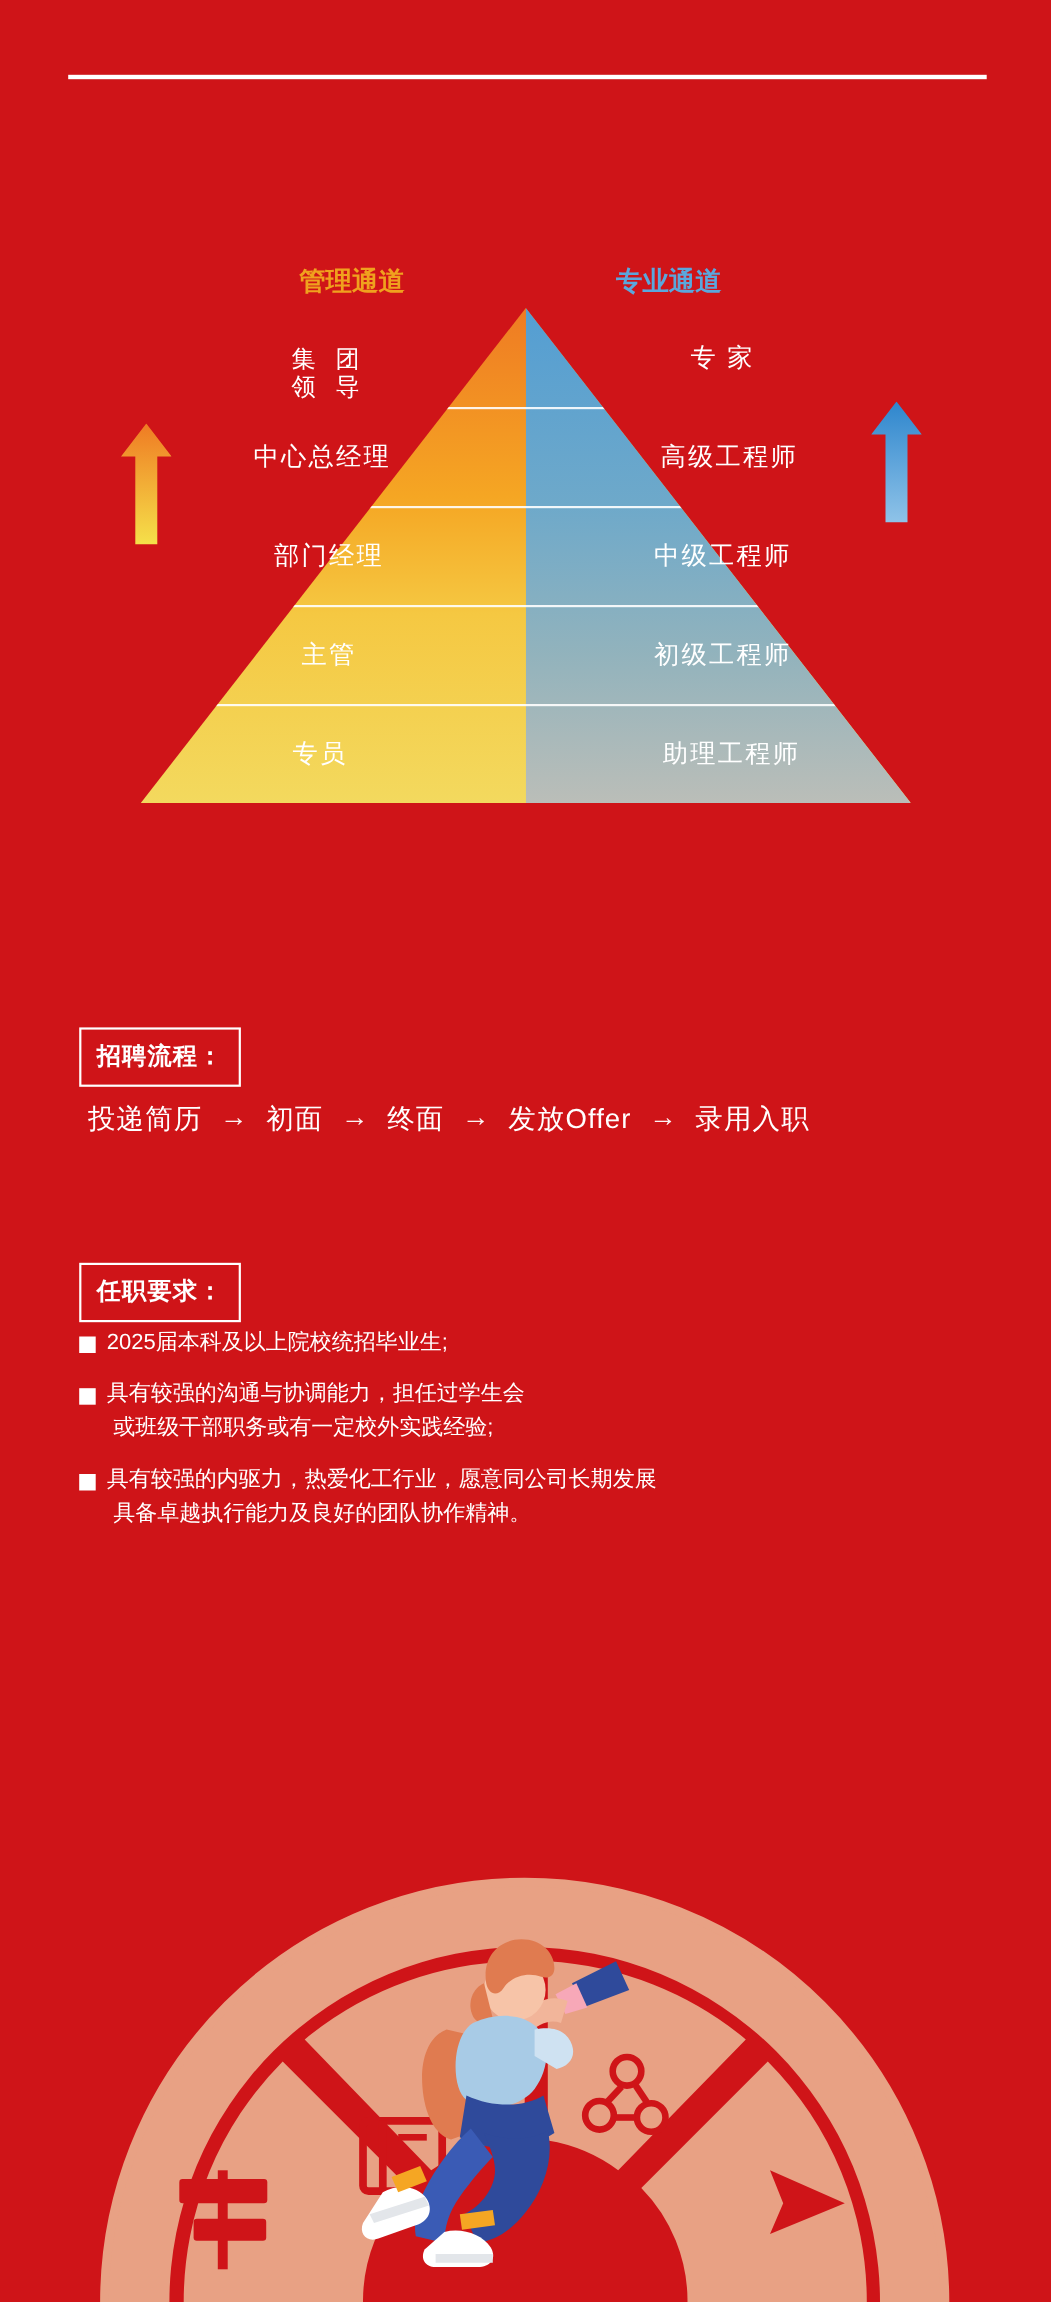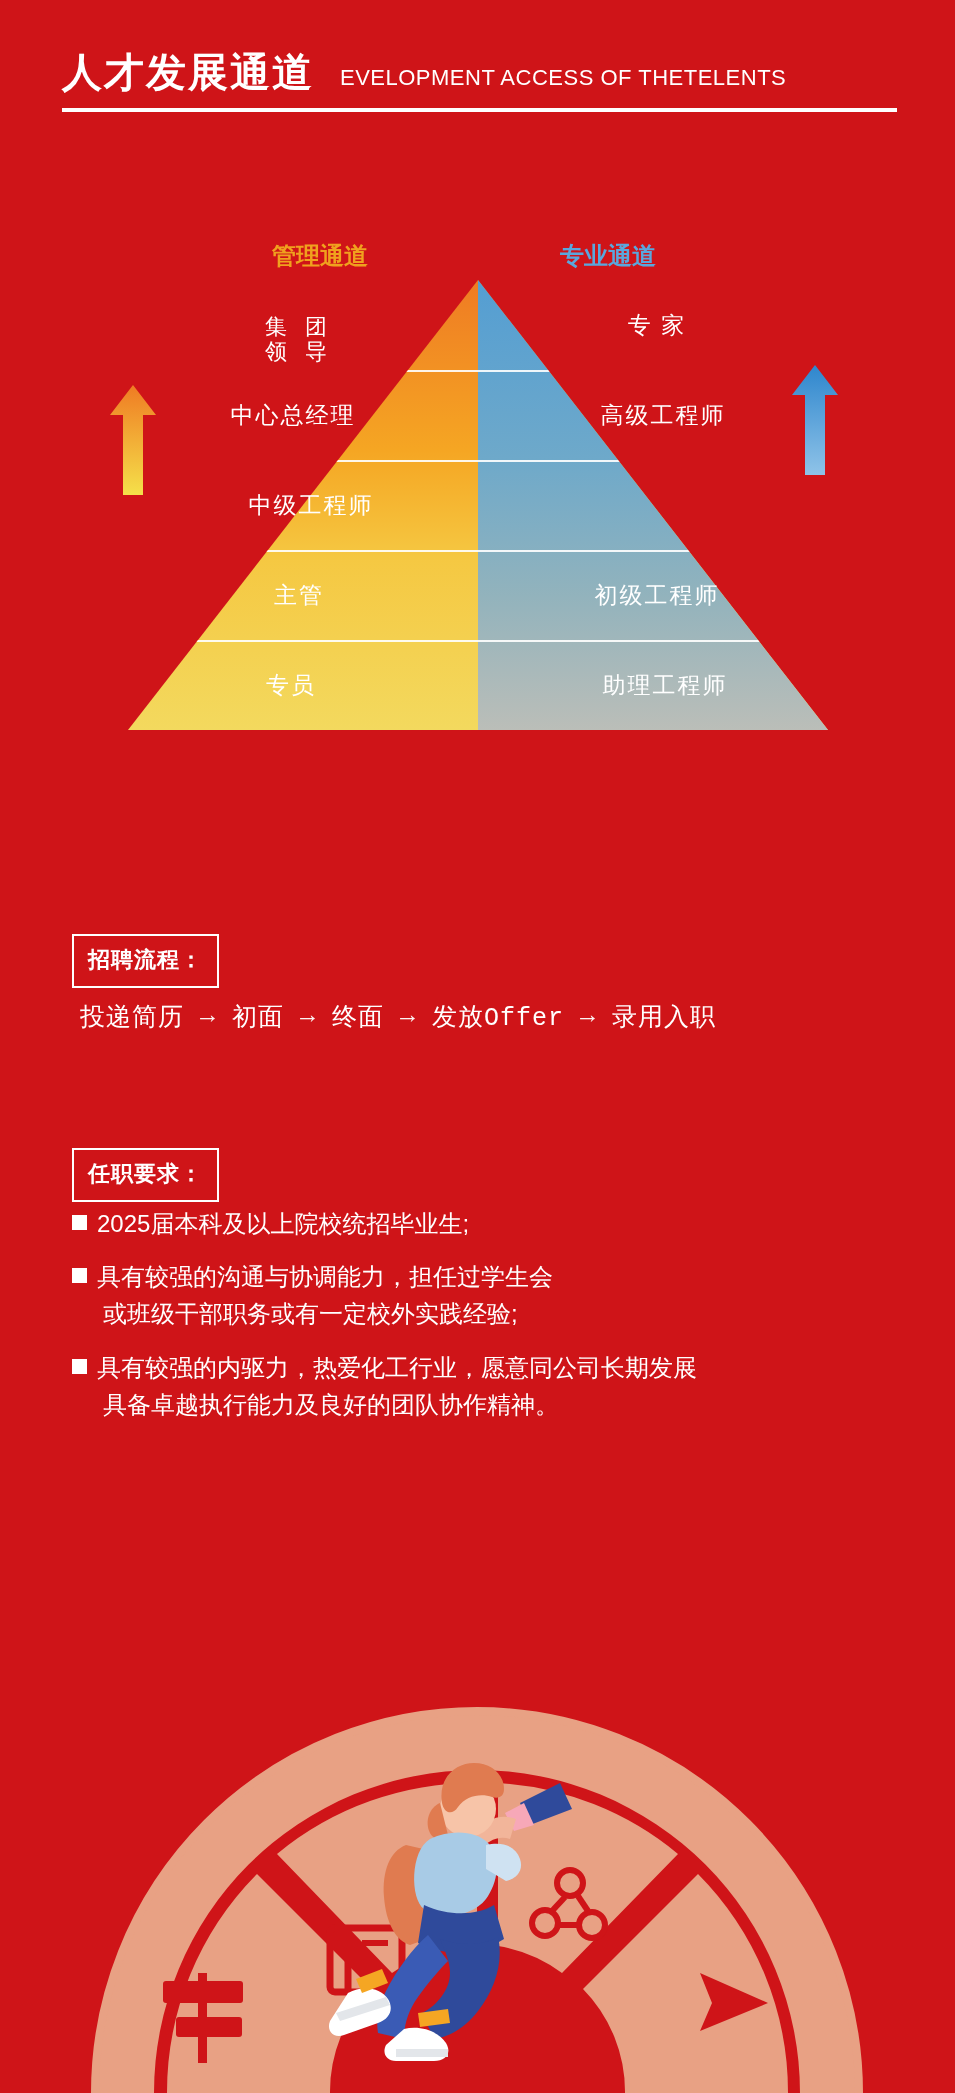--- a/index.html
+++ b/index.html
@@ -156,39 +156,38 @@
 
   .flow{
     position:absolute;
     left:80px; top:1000px;
     width:830px;
     display:flex;
     align-items:center;
     font-size:25px;
     letter-spacing:1px;
     white-space:nowrap;
-    font-family:Liberation Mono, monospace;
   }
   .flow-step{ }
   .flow-arrow{
     margin:0 16px;
     font-size:25px;
     opacity:.95;
   }
 
   .req-list{
     position:absolute;
     left:72px; top:1205px;
     width:840px;
   }
   .req-item{
     display:flex;
     align-items:flex-start;
     margin-bottom:16px;
-    font-size:24px;
+    font-size:20px;
     line-height:1.55;
   }
   .req-bullet{
     width:15px;height:15px;
     background:#fff;
     margin:10px 10px 0 0;
     flex:0 0 auto;
   }
   .req-text{ }
   .req-text .l2{ display:block; padding-left:6px;}
@@ -200,24 +199,20 @@
     width:955px;
     height:620px;
   }
 </style>
 </head>
 <body>
 
 <div class="page">
 
   <div class="header">
-    <div class="header-row">
-      <div class="title-cn">人才发展通道</div>
-      <div class="title-en">EVELOPMENT ACCESS OF THETELENTS</div>
-    </div>
     <div class="header-rule"></div>
   </div>
 
   <div class="pyramid-wrap">
 
     <div class="channel-label label-manage">管理通道</div>
     <div class="channel-label label-pro">专业通道</div>
 
     <svg class="arrow arrow-left" viewBox="0 0 46 110">
       <defs>
@@ -258,20 +253,21 @@
         </div>
         <div class="tier-right-text">专 家</div>
       </div>
 
       <div class="tier-text" style="top:90px;gap:24px;">
         <div class="tier-left-text">中心总经理</div>
         <div class="tier-right-text">高级工程师</div>
       </div>
 
       <div class="tier-text" style="top:180px;">
+        <div class="tier-left-text">部门经理</div>
         <div class="tier-right-text">中级工程师</div>
       </div>
 
       <div class="tier-text" style="top:270px;">
         <div class="tier-left-text">主管</div>
         <div class="tier-right-text">初级工程师</div>
       </div>
 
       <div class="tier-text" style="top:360px;gap:32px;">
         <div class="tier-left-text">专员</div>

